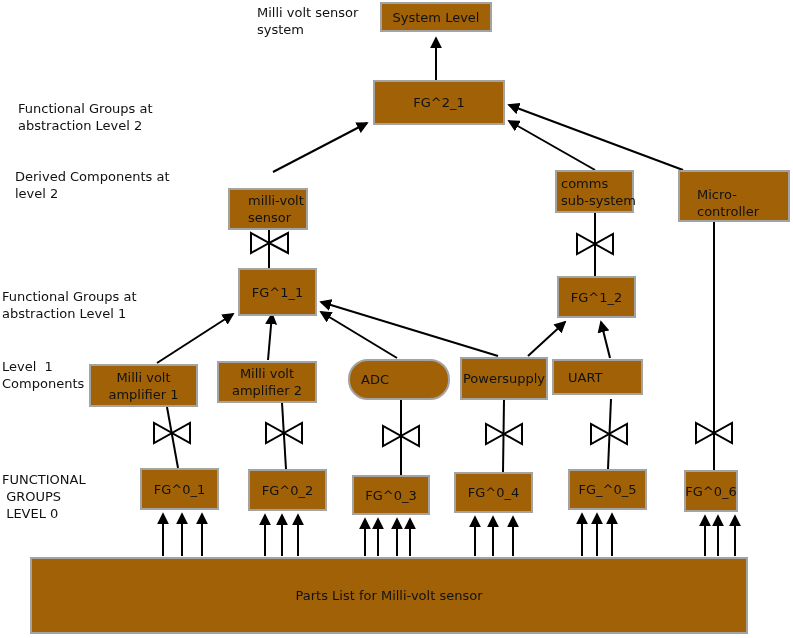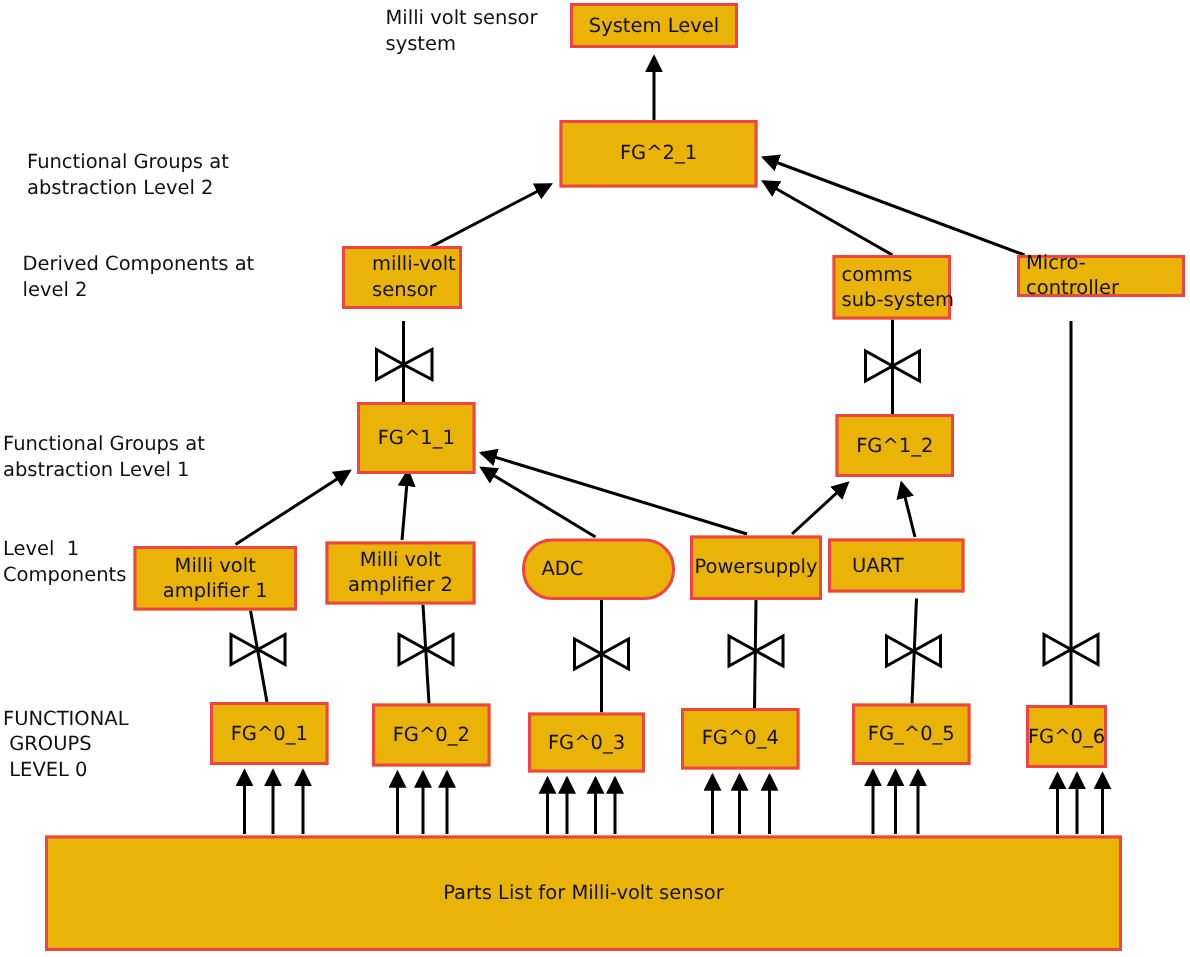--- a/index.html
+++ b/index.html
@@ -3,22 +3,22 @@
 <meta charset="utf-8">
 <style>
   html,body{margin:0;padding:0;background:#ffffff;}
   #stage{
     position:relative;width:793px;height:638px;background:#ffffff;
     font-family:"DejaVu Sans","Liberation Sans",sans-serif;
     font-size:13px;color:#111111;overflow:hidden;
   }
   #wires{position:absolute;left:0;top:0;width:793px;height:638px;}
   .node{
-    position:absolute;box-sizing:border-box;border:2px solid #ef4444;
-    background:#eab308;display:flex;align-items:center;justify-content:center;
+    position:absolute;box-sizing:border-box;border:2px solid #a3a3a3;
+    background:#a16207;display:flex;align-items:center;justify-content:center;
   }
   .node span{white-space:pre;line-height:17px;}
   .node.alignleft{justify-content:flex-start;}
   .node.alignleft span{text-align:left;}
   .node.ctr span{text-align:center;}
   .rowlabel{
     position:absolute;white-space:pre;line-height:17px;color:#111111;
   }
 </style>
 </head>
@@ -98,29 +98,29 @@
   <div class="rowlabel" style="left:2px;top:471px;">FUNCTIONAL
  GROUPS
  LEVEL 0</div>
 
   <div class="node ctr" style="left:380px;top:2px;width:112px;height:30px;">
       <span>System Level</span>
     </div>
   <div class="node ctr" style="left:373px;top:80px;width:132px;height:45px;">
       <span>FG^2_1</span>
     </div>
-  <div class="node alignleft" style="left:228px;top:164px;width:80px;height:42px;padding-left:18px;">
+  <div class="node alignleft" style="left:228px;top:188px;width:80px;height:42px;padding-left:18px;">
       <span>milli-volt
 sensor</span>
     </div>
   <div class="node alignleft" style="left:555px;top:170px;width:79px;height:43px;padding-left:4px;">
       <span>comms
 sub-system</span>
     </div>
-  <div class="node alignleft" style="left:678px;top:170px;width:112px;height:28px;padding-left:4px;">
+  <div class="node alignleft" style="left:678px;top:170px;width:112px;height:52px;padding-left:17px;align-items:flex-end;">
       <span>Micro-
 controller</span>
     </div>
   <div class="node ctr" style="left:238px;top:268px;width:79px;height:48px;">
       <span>FG^1_1</span>
     </div>
   <div class="node ctr" style="left:557px;top:276px;width:79px;height:42px;">
       <span>FG^1_2</span>
     </div>
   <div class="node ctr" style="left:89px;top:364px;width:109px;height:43px;">

